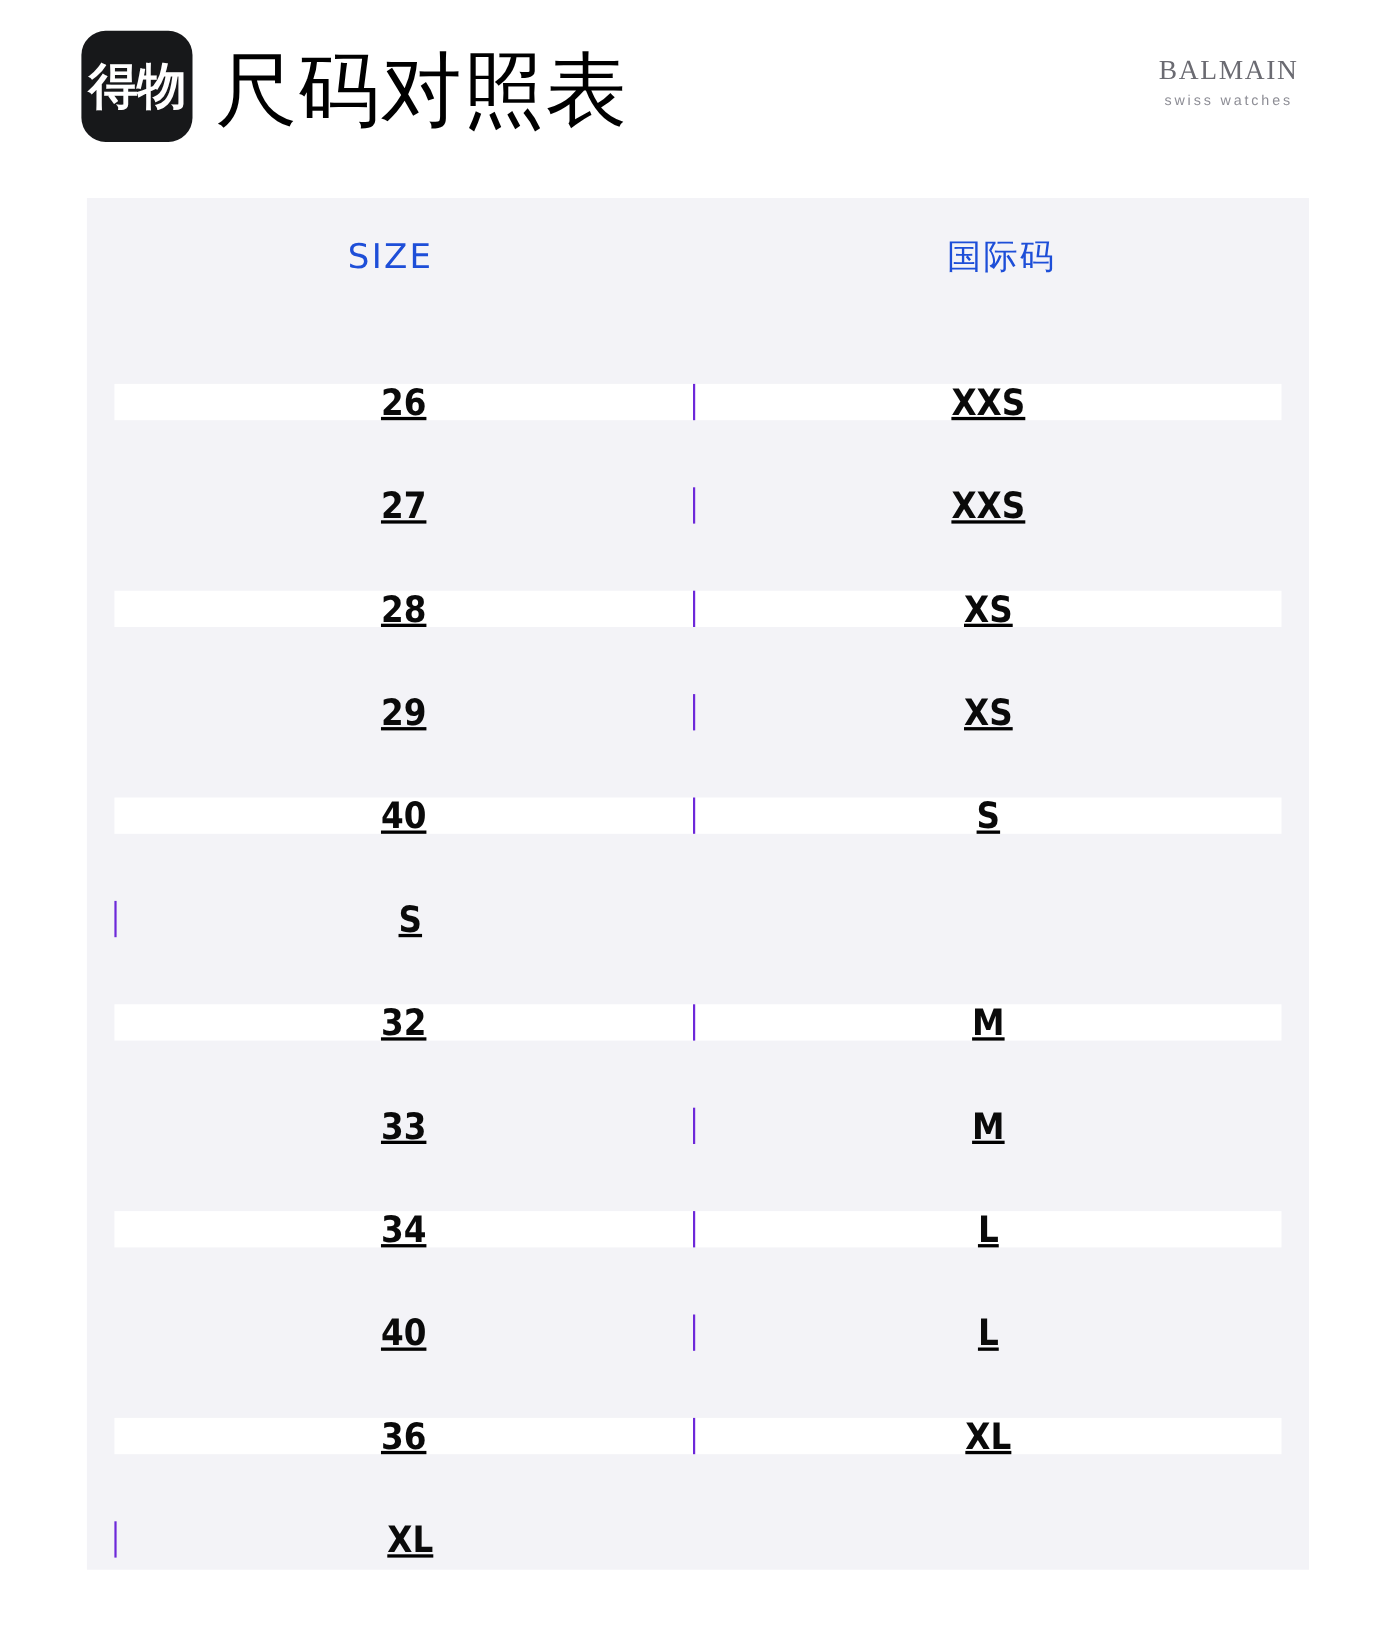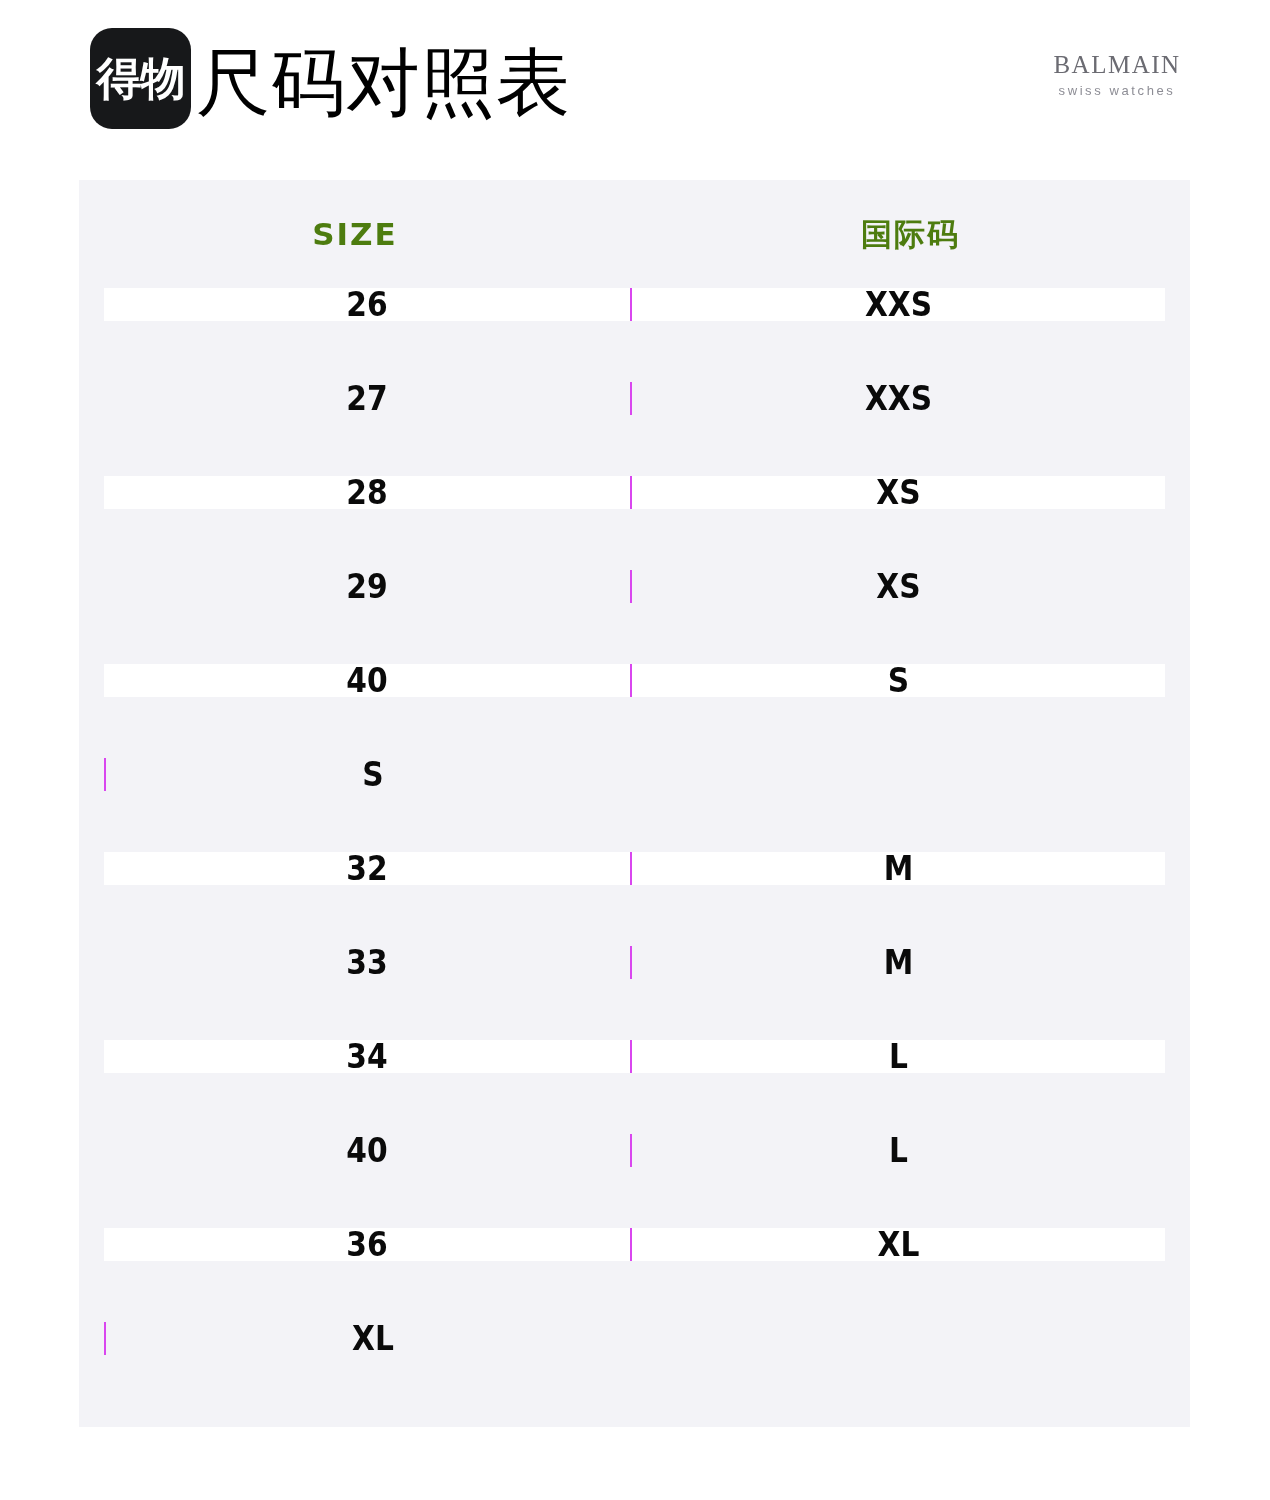--- a/index.html
+++ b/index.html
@@ -17,21 +17,21 @@
   
   .page-header {
     position: absolute;
     left: 0;
     top: 0;
     width: 1270px;
     height: 180px;
   }
   .brand-mark {
     position: absolute;
-    left: 90px;
+    left: 74px;
     top: 28px;
     width: 101px;
     height: 101px;
     background: #17181a;
     border-radius: 22px;
     display: flex;
     align-items: center;
     justify-content: center;
   }
   .brand-mark-text {
@@ -93,58 +93,59 @@
   .table-head {
     height: 108px;
     display: flex;
     align-items: center;
   }
   .head-cell {
     display: flex;
     align-items: center;
     justify-content: center;
     font-size: 31px;
-    font-weight: 700;
-    color: #4d7c0f;
+    font-weight: 400;
+    color: #1d4ed8;
     letter-spacing: 2px;
     line-height: 1;
     font-family: "DejaVu Sans", "Liberation Sans", sans-serif;
   }
   .head-cell.col-size { width: 552px; }
   .head-cell.col-intl { width: 559px; }
 
   .table-body {
     position: relative;
   }
   .table-row {
     height: 94px;
     display: flex;
-    align-items: flex-start;
+    align-items: flex-end;
     padding: 0 25px;
     box-sizing: border-box;
+    text-decoration: underline;
   }
   .table-row.zebra .row-cell {
     background: #ffffff;
   }
   .row-cell {
     display: flex;
     align-items: center;
     justify-content: center;
     background: transparent;
     font-size: 33px;
     font-weight: 700;
     color: #0a0a0a;
     line-height: 1;
     font-family: "DejaVu Sans Condensed", "DejaVu Sans", "Liberation Sans", sans-serif;
   }
   .row-cell.col-size { width: 527px; }
   .row-cell.col-intl {
     width: 534px;
     margin-left: 0;
-    border-left: 2px solid #d946ef;
+    border-left: 2px solid #6d28d9;
   }
 </style>
 </head>
 <body>
 
 <div class="page-header">
 
   <div class="brand-mark">
     <span class="brand-mark-text">得物</span>
   </div>

